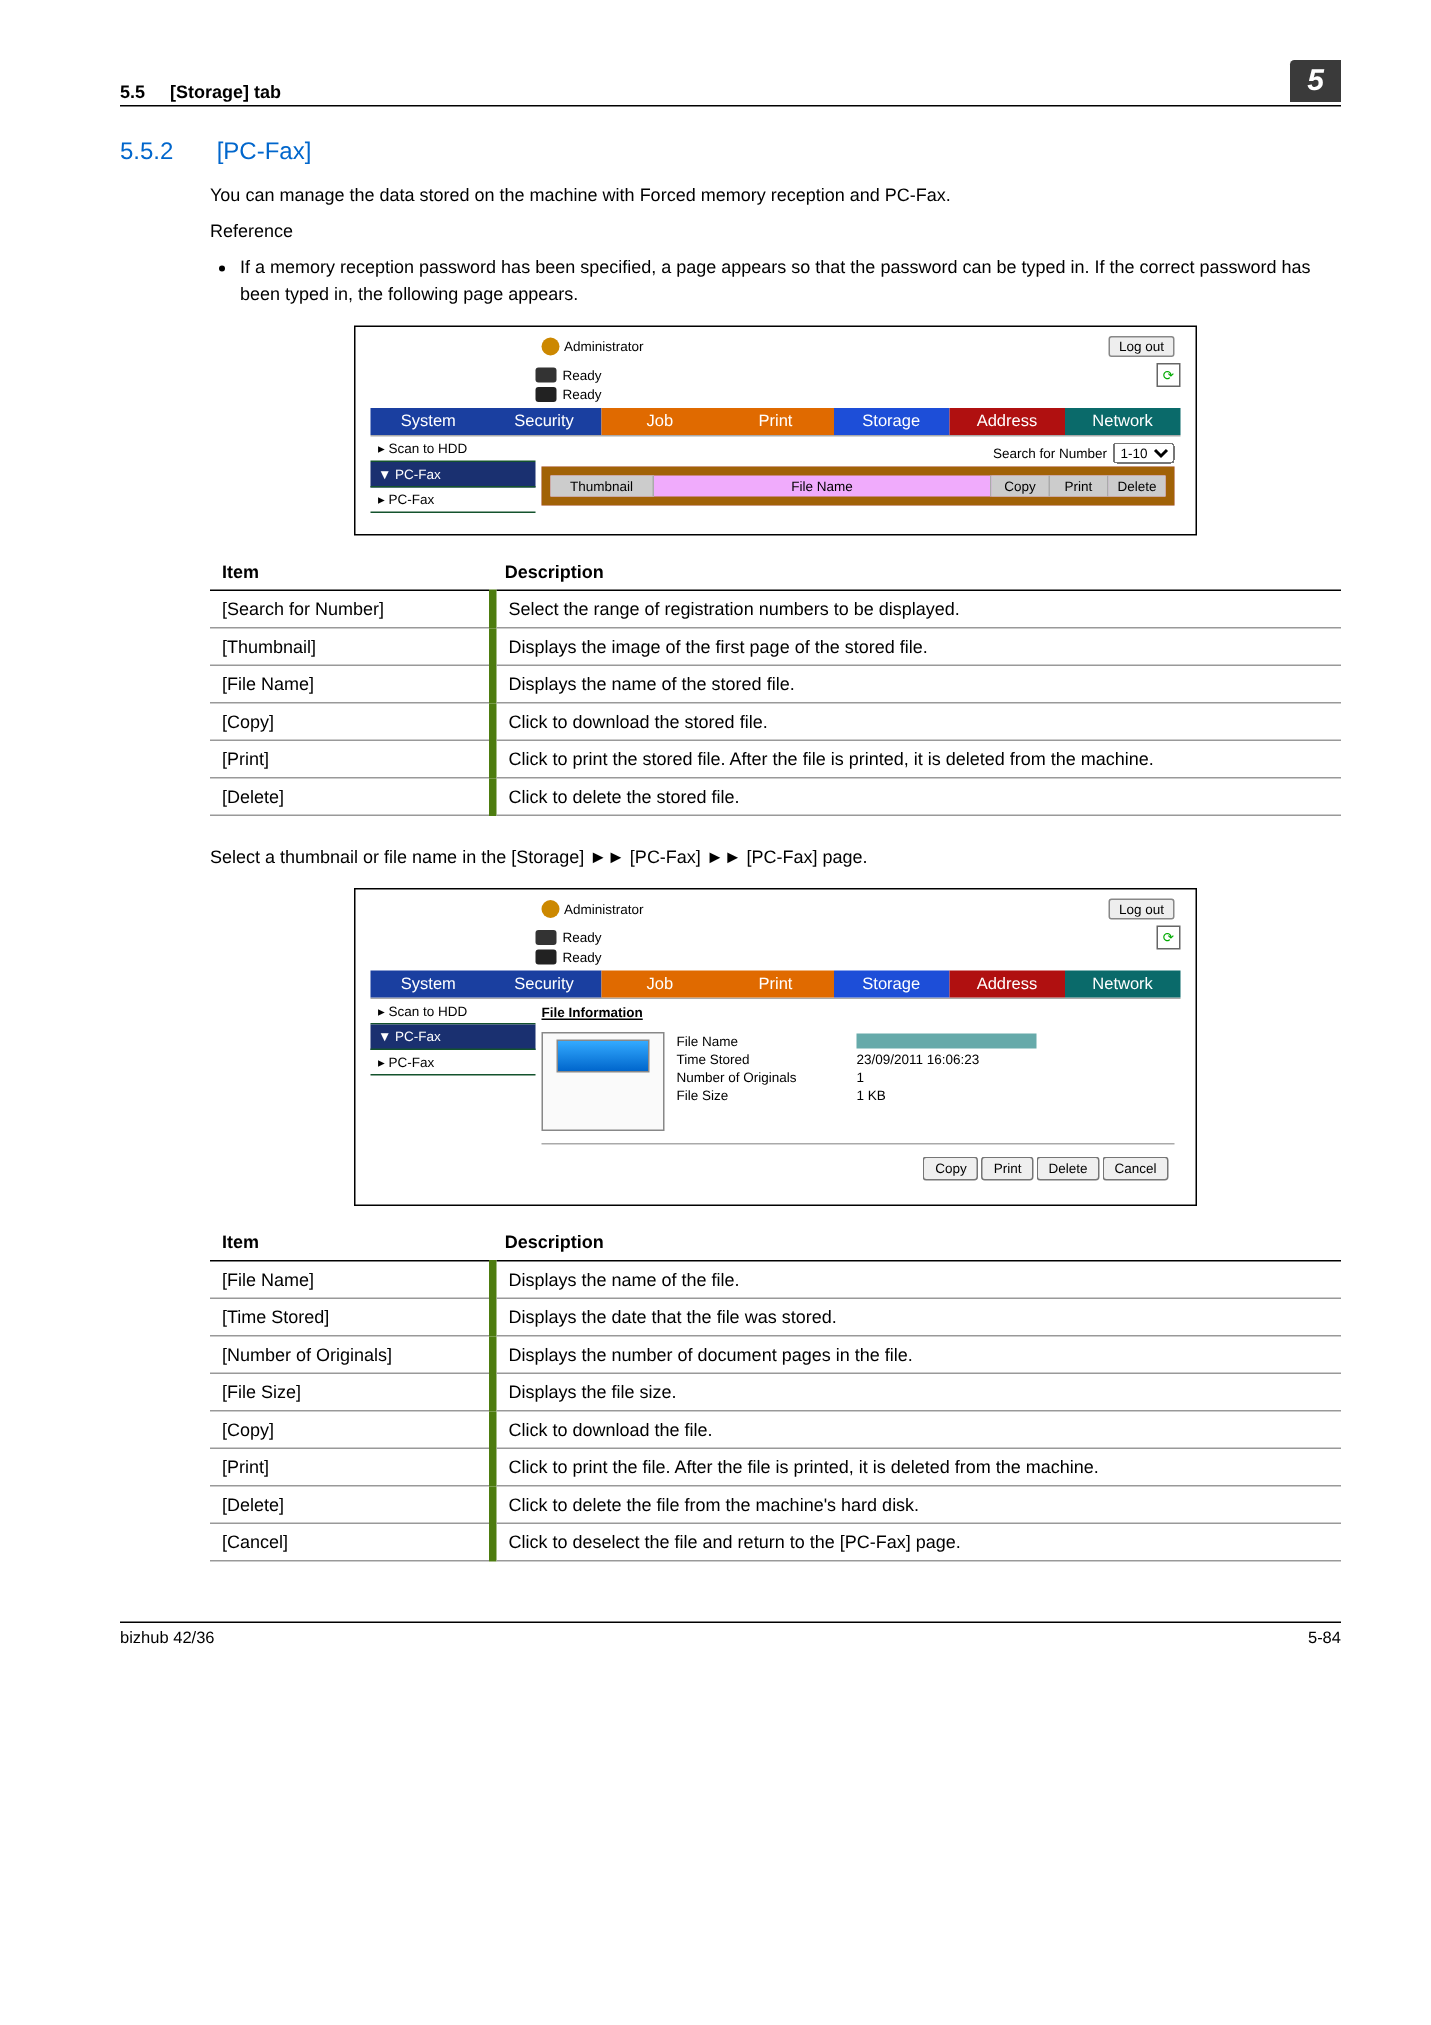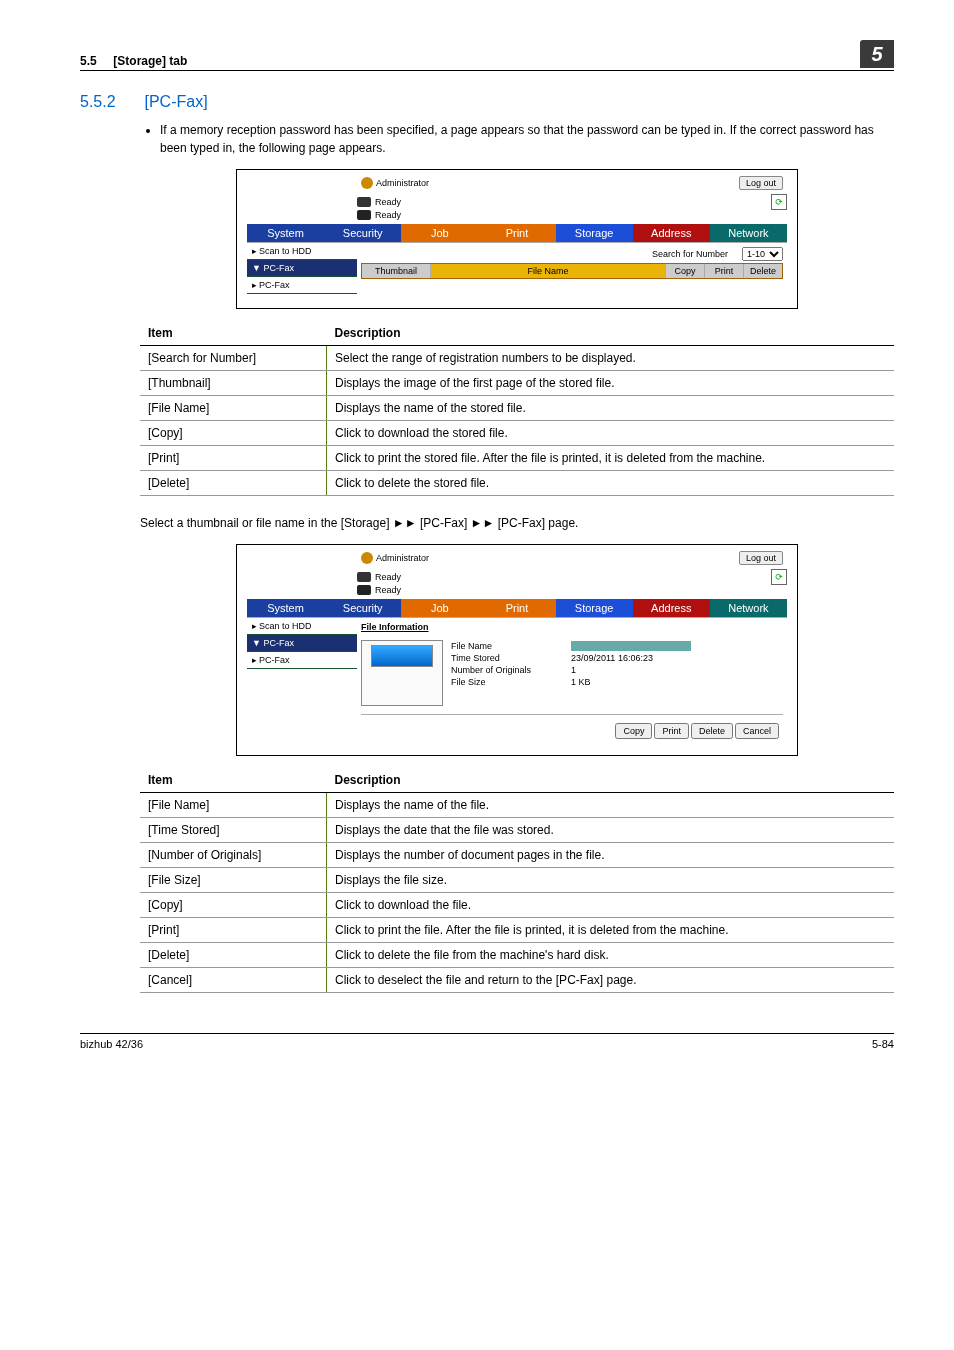--- a/index.html
+++ b/index.html
@@ -69,23 +69,23 @@
   .t-orange { background:#e06a00; }
   .t-green { background:#1d4ed8; }
   .t-red { background:#b01010; }
   .t-teal { background:#0a6a6a; }
   .sb-side-main { display:flex; border-top:1px solid #aaa; }
   .sb-side { width:110px; font-size:9px; }
   .sb-side .srow { padding:3px 5px; border-bottom:1px solid #14532d; }
   .sb-side .srow.dark { background:#1a3070; color:#fff; }
   .sb-main { flex:1; font-size:9px; padding:2px 4px; }
   .sb-main .title { font-weight:bold; padding:2px 0 4px 0; }
-  .sb-sfn { display:flex; justify-content:flex-end; align-items:center; gap:14px; padding:2px 0;}
+  .sb-sfn { display:flex; justify-content:flex-end; align-items:center; gap:4px; padding:2px 0;}
   .sb-sfn select { font-size:9px; }
-  .sb-filehead { display:flex; background:#eab308; border:1px solid #a16207; }
+  .sb-filehead { display:flex; background:#f0abfc; border:6px solid #a16207; }
   .sb-filehead div { padding:2px 4px; font-size:9px; }
   .sb-filehead .tn { width:60px; border-right:1px solid #aaa; background:#ccc; text-align:center;}
   .sb-filehead .fn { flex:1; text-align:center; border-right:1px solid #aaa;}
   .sb-filehead .ac { width:30px; text-align:center; background:#ccc; border-right:1px solid #aaa;}
   .sb-filehead .ac:last-child { border-right:none;}
 
   .file-info-grid { display:flex; gap:8px; padding-top:4px;}
   .file-info-grid .thumb {
     width:80px; height:60px; border:1px solid #888; background:#fafafa;
     display:flex; align-items:flex-start; justify-content:center; padding-top:4px;
@@ -104,21 +104,21 @@
   }
   table.desc th, table.desc td {
     text-align: left;
     padding: 5px 8px;
     font-size: 12px;
     vertical-align: top;
   }
   table.desc thead th { border-bottom: 1px solid #000; font-weight:bold; }
   table.desc tbody tr td { border-bottom: 1px solid #999; }
   table.desc tbody tr:first-child td { border-top: 1px solid #000; }
-  table.desc th:first-child, table.desc td:first-child { width: 170px; border-right:1px solid #4d7c0f;}
+  table.desc th:first-child, table.desc td:first-child { width: 170px; border-right:5px solid #4d7c0f;}
   table.desc thead th:first-child { border-right:none; }
 
   h3.sub {
     font-size: 14px; font-weight:bold; margin: 16px 0 8px 0;
   }
   .footer {
     display:flex; justify-content:space-between;
     border-top:1px solid #000; margin-top:40px; padding-top:4px; font-size:11px;
   }
   .refresh-ico {
@@ -137,20 +137,22 @@
   </div>
   <div class="right">5</div>
 </div>
 
 <h2 class="sec-num">
   <span class="num">5.5.2</span>
   <span>[PC-Fax]</span>
 </h2>
 
 <div class="body-indent">
+  <p>You can manage the data stored on the machine with Forced memory reception and PC-Fax.</p>
+  <p>Reference</p>
   <ul class="bullet">
     <li>If a memory reception password has been specified, a page appears so that the password can be typed in. If the correct password has been typed in, the following page appears.</li>
   </ul>
 
   <div class="screenshot-box">
     <div class="sb-inner">
       <div class="sb-admin-row">
         <span style="padding-left:110px; font-size:9px; display:flex; align-items:center; gap:3px;">
           <span style="width:12px;height:12px;background:#c80;border-radius:50%;display:inline-block;"></span>
           <span>Administrator</span>

